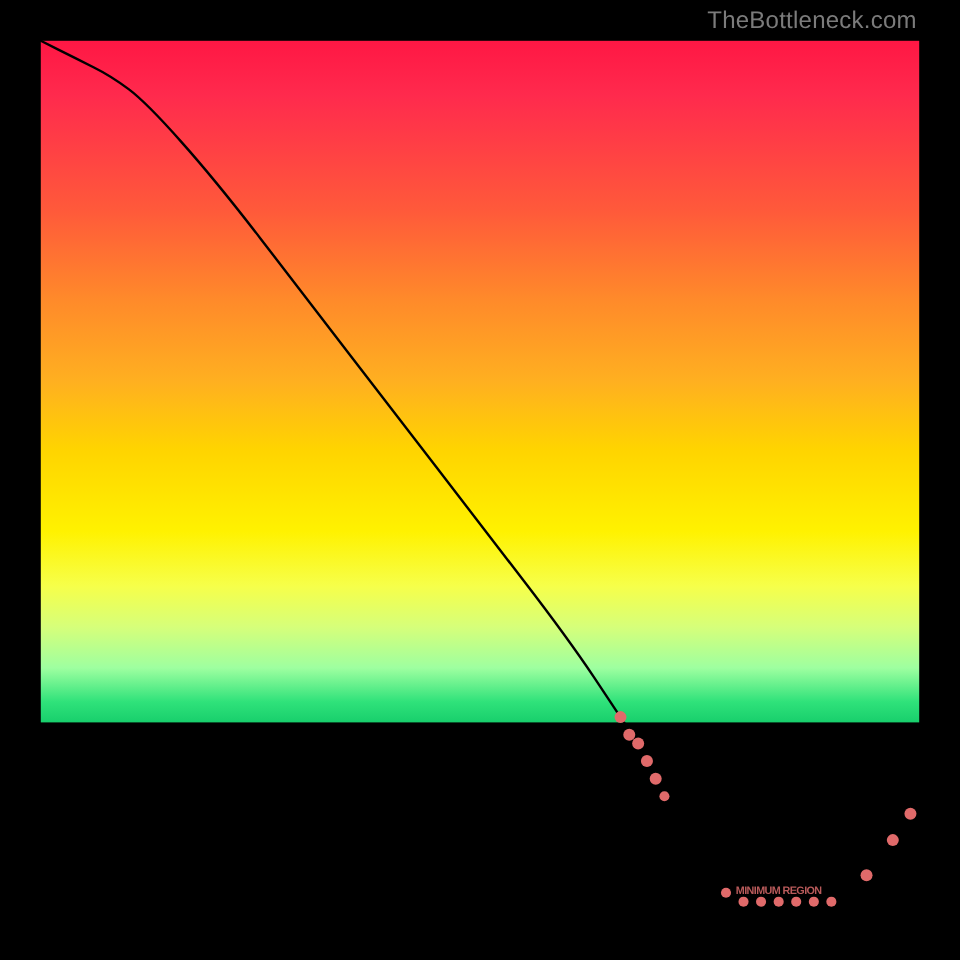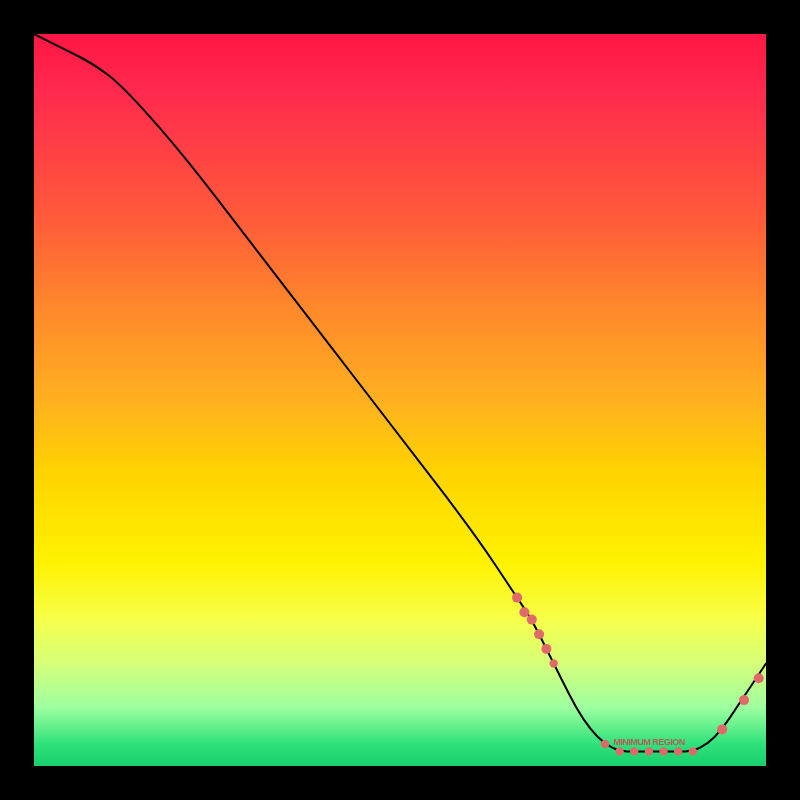--- a/index.html
+++ b/index.html
@@ -17,21 +17,21 @@
     top: 0;
     width: 800px;
     height: 800px;
     background: #000;
   }
   .plot {
     position: absolute;
     left: 34px;
     top: 34px;
     width: 732px;
-    height: 732px;
+    height: 568px;
     text-decoration: underline;
     
   }
   .gradient {
     position: absolute;
     inset: 0;
     background: linear-gradient(to bottom,
       #ff1744 0%,
       #ff2a4d 8%,
       #ff5a3a 25%,
@@ -102,13 +102,14 @@
           <circle cx="629.5" cy="717.4" r="4.2" class="marker"></circle>
           <circle cx="644.2" cy="717.4" r="4.2" class="marker"></circle>
           <circle cx="658.8" cy="717.4" r="4.2" class="marker"></circle>
           <circle cx="688.1" cy="695.4" r="5" class="marker"></circle>
           <circle cx="710.0" cy="666.1" r="5" class="marker"></circle>
           <circle cx="724.7" cy="644.2" r="5" class="marker"></circle>
         </g>
       <text id="flat-label" class="flat-label" x="614.9" y="711.4" text-anchor="middle">MINIMUM REGION</text>
     </svg>
   </div>
+  <div class="watermark">TheBottleneck.com</div>
 </div>
 
 </body></html>

